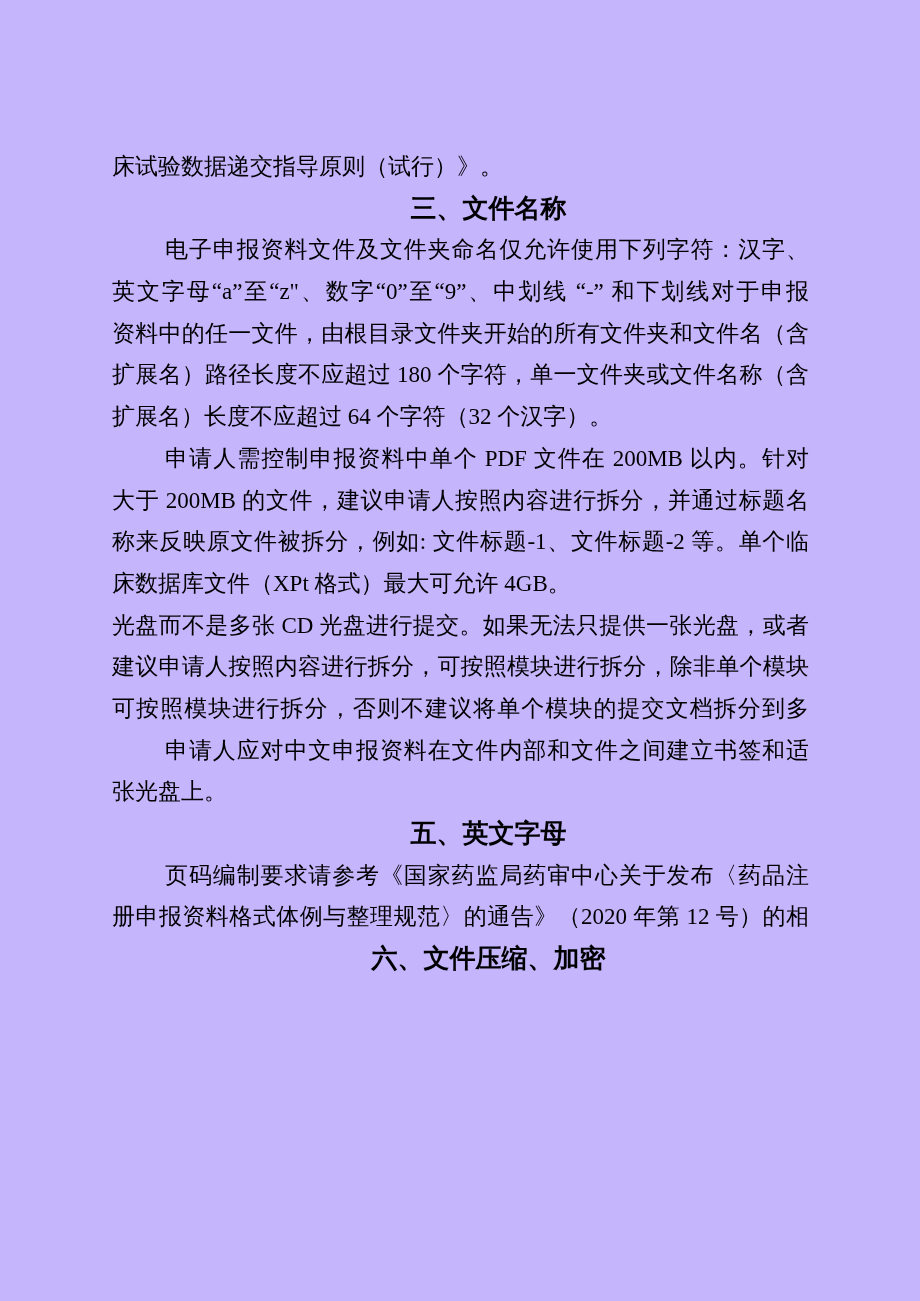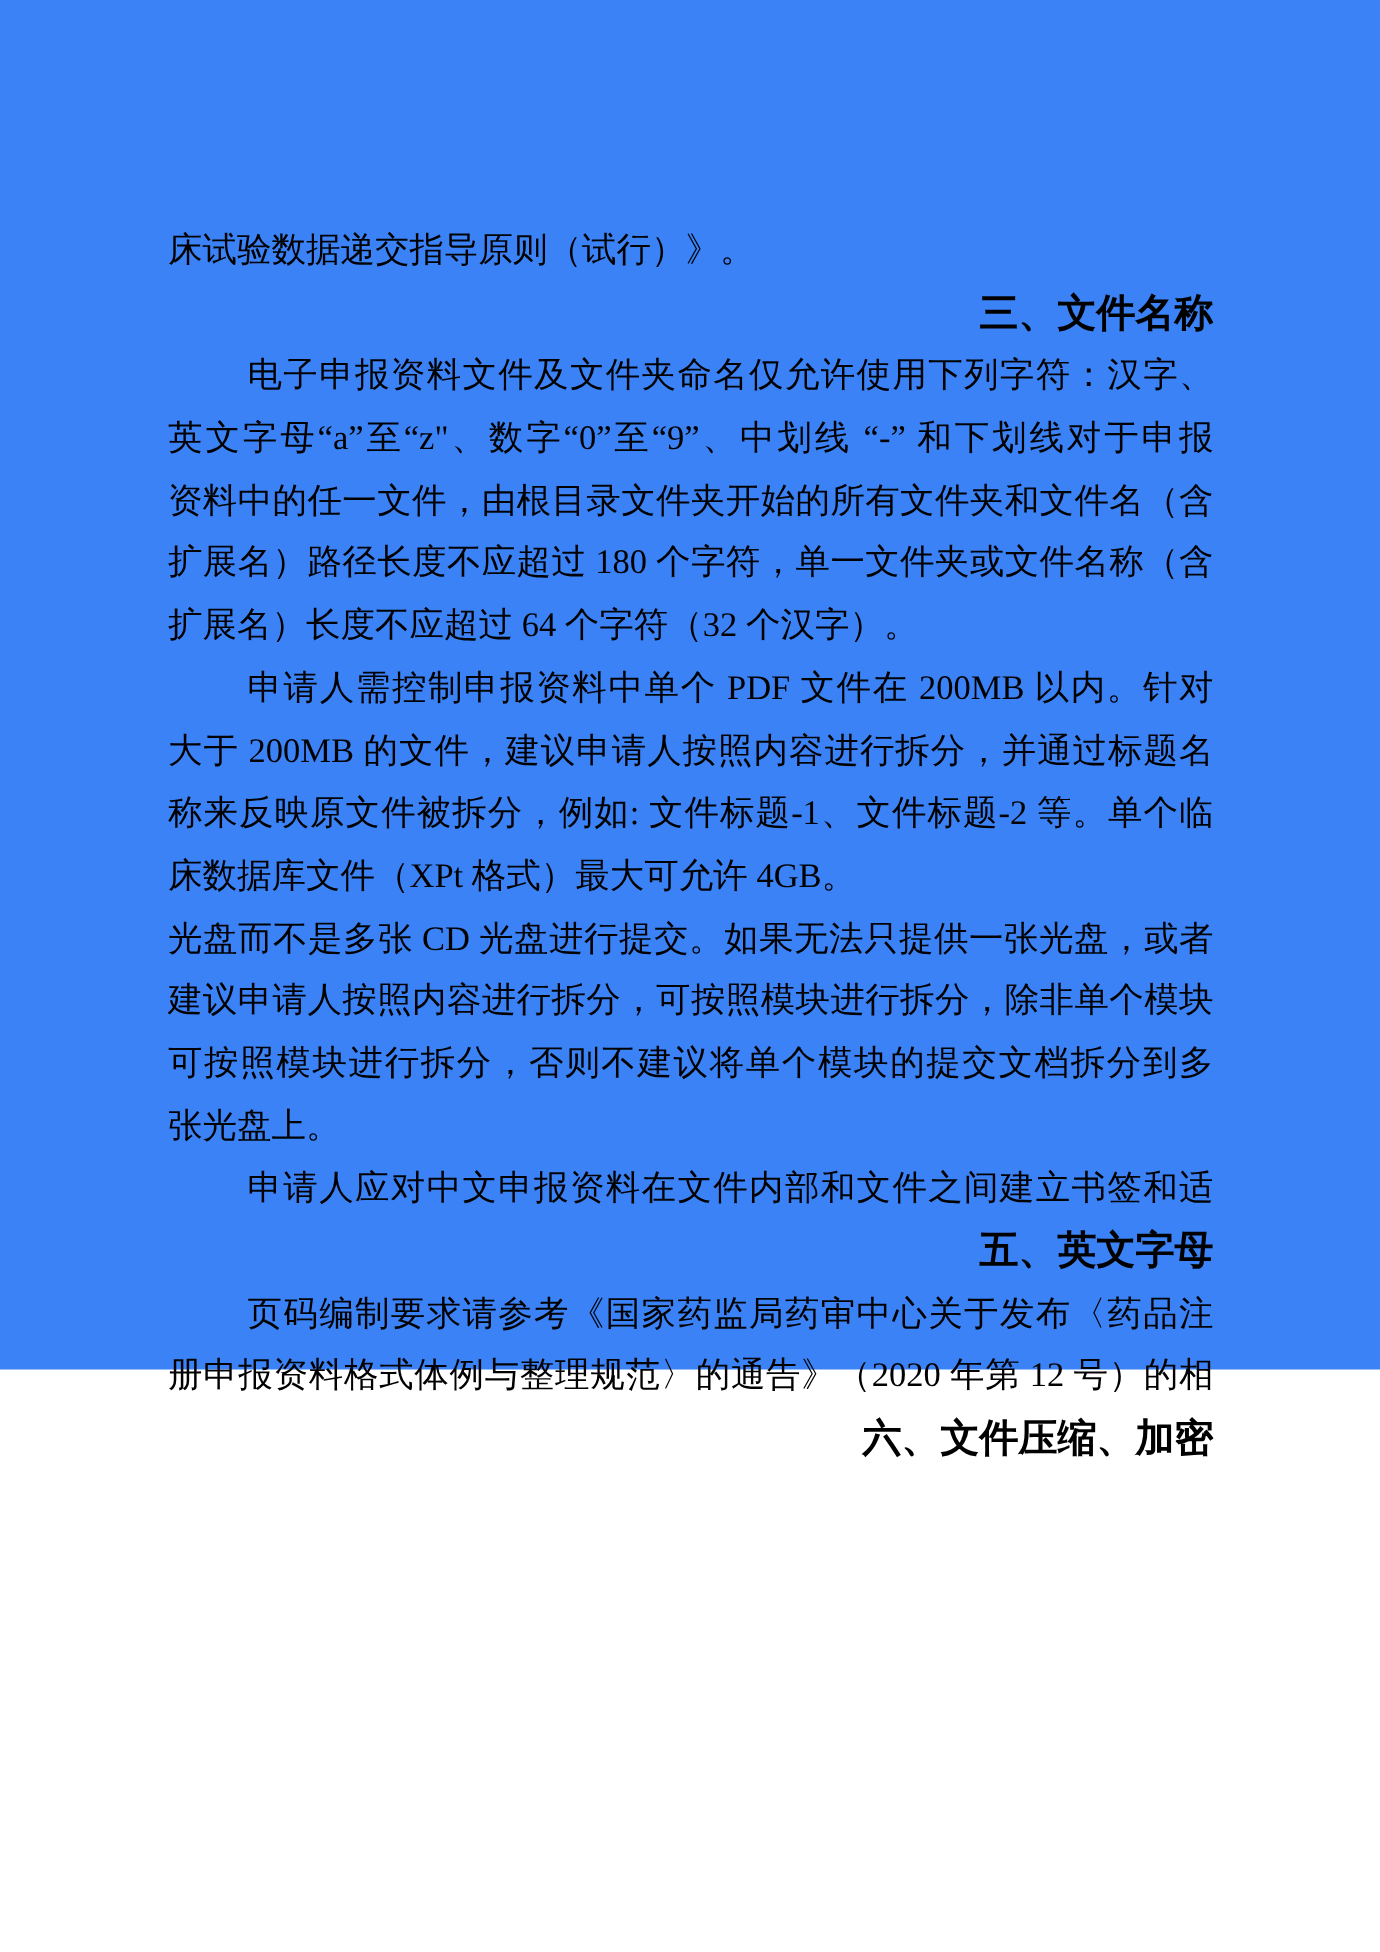--- a/index.html
+++ b/index.html
@@ -8,22 +8,22 @@
     background: #ffffff;
   }
   body {
     width: 920px;
     height: 1301px;
     overflow: hidden;
   }
   .page {
     position: relative;
     width: 920px;
-    height: 913px;
-    background: #3b82f6;
+    height: 1301px;
+    background: #c4b5fd;
   }
   .textblock {
     position: absolute;
     left: 112px;
     top: 146px;
     width: 697px;
     color: #000000;
   }
   .line {
     font-family: "Liberation Serif", "DejaVu Serif", serif;
@@ -40,21 +40,21 @@
     text-justify: inter-ideograph;
   }
   .line.indent {
     text-indent: 53px;
   }
   .line.heading {
     font-family: "Liberation Sans", "DejaVu Sans", sans-serif;
     font-weight: bold;
     font-size: 26px;
     text-indent: 56px;
-    text-align: right;
+    text-align: center;
   }
 </style>
 </head>
 <body>
 
 <div class="page">
   <div class="textblock" id="doc">
       <div class="line">床试验数据递交指导原则（试行）》。</div>
       <div class="line heading indent">三、文件名称</div>
       <div class="line indent justify">电子申报资料文件及文件夹命名仅允许使用下列字符：汉字、</div>
@@ -62,20 +62,20 @@
       <div class="line justify">资料中的任一文件，由根目录文件夹开始的所有文件夹和文件名（含</div>
       <div class="line justify">扩展名）路径长度不应超过 180 个字符，单一文件夹或文件名称（含</div>
       <div class="line">扩展名）长度不应超过 64 个字符（32 个汉字）。</div>
       <div class="line indent justify">申请人需控制申报资料中单个 PDF 文件在 200MB 以内。针对</div>
       <div class="line justify">大于 200MB 的文件，建议申请人按照内容进行拆分，并通过标题名</div>
       <div class="line justify">称来反映原文件被拆分，例如: 文件标题-1、文件标题-2 等。单个临</div>
       <div class="line">床数据库文件（XPt 格式）最大可允许 4GB。</div>
       <div class="line justify">光盘而不是多张 CD 光盘进行提交。如果无法只提供一张光盘，或者</div>
       <div class="line justify">建议申请人按照内容进行拆分，可按照模块进行拆分，除非单个模块</div>
       <div class="line justify">可按照模块进行拆分，否则不建议将单个模块的提交文档拆分到多</div>
+      <div class="line indent justify">申请人应对中文申报资料在文件内部和文件之间建立书签和适</div>
       <div class="line">张光盘上。</div>
-      <div class="line indent justify">申请人应对中文申报资料在文件内部和文件之间建立书签和适</div>
       <div class="line heading indent">五、英文字母</div>
       <div class="line indent justify">页码编制要求请参考《国家药监局药审中心关于发布〈药品注</div>
       <div class="line justify">册申报资料格式体例与整理规范〉的通告》（2020 年第 12 号）的相</div>
       <div class="line heading indent">六、文件压缩、加密</div>
     </div>
 </div>
 
 </body></html>

